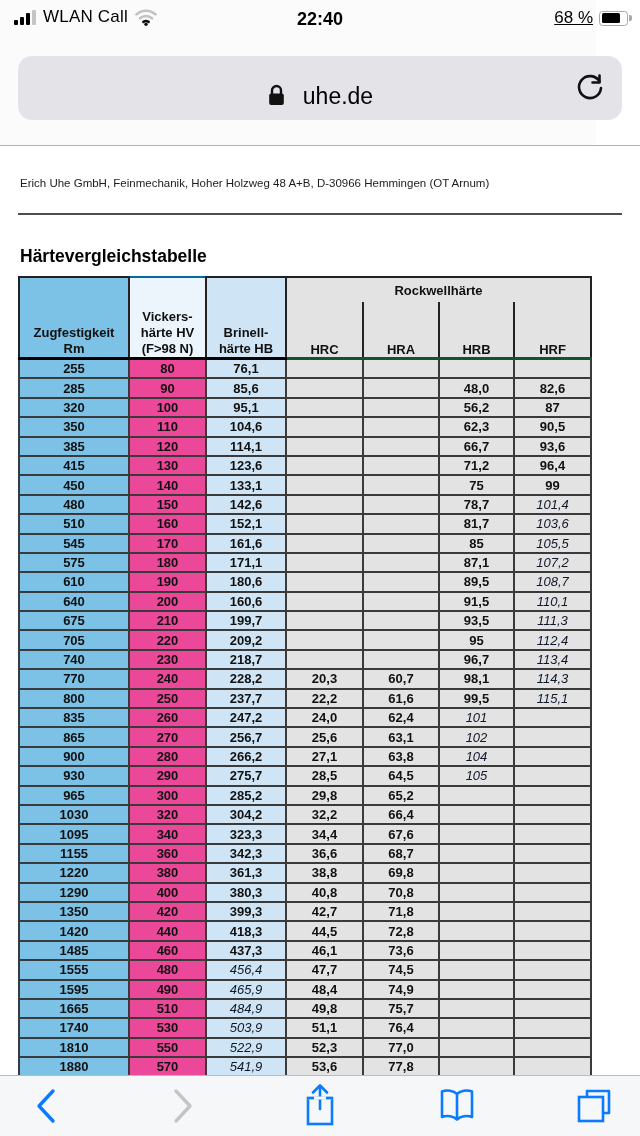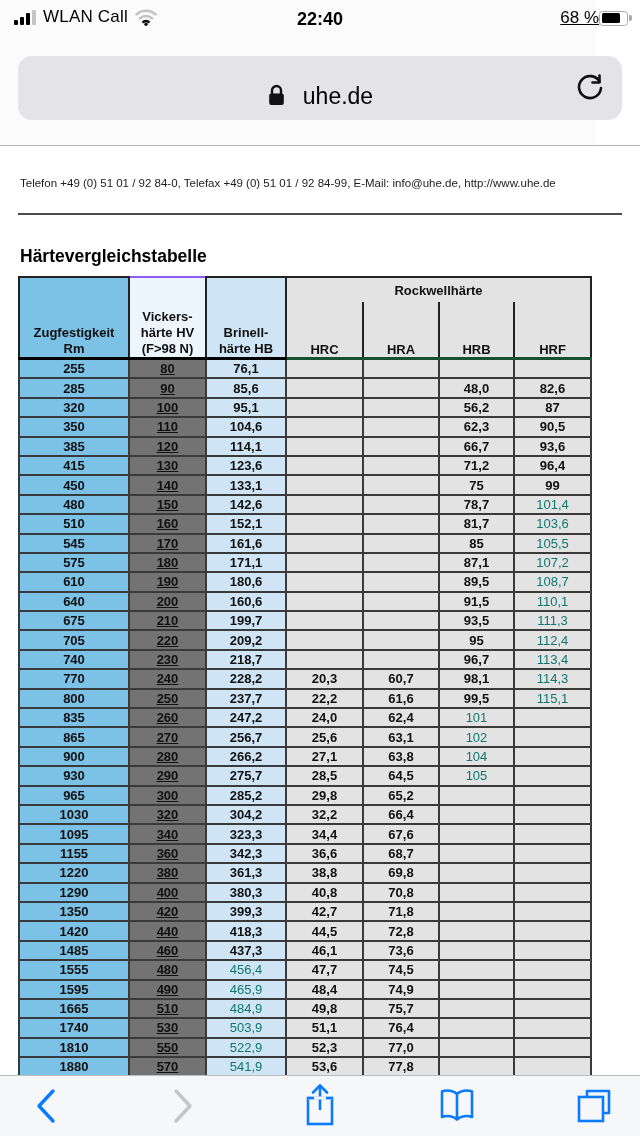--- a/index.html
+++ b/index.html
@@ -8,21 +8,21 @@
     background:#ffffff;font-family:"Liberation Sans","DejaVu Sans",sans-serif;
     -webkit-font-smoothing:antialiased;
   }
   
   .top-chrome{position:absolute;top:0;left:0;width:596px;height:146px;background:#fbfbfb;}
   .top-chrome .divider{position:absolute;left:0;bottom:0;width:640px;height:1px;background:#b4b4b6;}
   .status-bar{position:absolute;top:0;left:0;width:640px;height:42px;}
   .sb-left{position:absolute;left:14px;top:7px;display:flex;align-items:center;gap:7px;}
   .sb-carrier{font-size:17px;color:#000;letter-spacing:.2px;}
   .sb-time{position:absolute;left:0;right:0;top:9px;text-align:center;font-size:18px;font-weight:700;color:#000;}
-  .sb-right{position:absolute;right:12px;top:8px;display:flex;align-items:center;text-decoration:underline;}
+  .sb-right{position:absolute;right:12px;top:8px;display:flex;align-items:center;gap:6px;text-decoration:underline;}
   .sb-batt-txt{font-size:17px;color:#000;}
   
   .sig{display:flex;align-items:flex-end;gap:2px;height:16px;}
   .sig i{display:block;width:4px;border-radius:1px;background:#000;}
   .sig i.b1{height:5px}.sig i.b2{height:8px}.sig i.b3{height:12px}
   .sig i.b4{height:15px;background:#c5c5c7}
   
   .batt{position:relative;width:27px;height:13px;border:1.5px solid #a9a9ab;border-radius:3.5px;}
   .batt .fill{position:absolute;left:1.5px;top:1.5px;bottom:1.5px;width:68%;background:#000;border-radius:1.5px;}
   .batt .cap{position:absolute;right:-4.5px;top:3px;width:2.5px;height:6px;background:#a9a9ab;border-radius:0 2px 2px 0;}
@@ -39,29 +39,29 @@
   .rule{position:absolute;left:18px;top:213px;width:604px;height:2px;background:#4d4d4d;}
   .page-title{position:absolute;left:20px;top:246px;font-size:17.5px;font-weight:700;color:#000;}
   
   .htable{position:absolute;left:18px;top:276px;border-collapse:collapse;table-layout:fixed;}
   .htable td,.htable th{padding:0;margin:0;text-align:center;font-weight:700;font-size:13px;color:#111;}
   .htable td{border:2px solid #3a3a3a;height:17.4px;line-height:17px;}
   col.w0{width:110px}col.w1{width:77px}col.w2{width:80px}
   col.w3{width:77px}col.w4{width:76px}col.w5{width:75px}col.w6{width:77px}
   .hd{vertical-align:bottom;padding-bottom:4px;line-height:16px;border:2px solid #222;border-bottom:3px solid #000;}
   .hd-c0{background:#7cc1e6;}
-  .hd-c1{background:#edf5fc;border-top:2px solid #8b5cf6;}
+  .hd-c1{background:#edf5fc;border-top:2px solid #0369a1;}
   .hd-c2{background:#cfe5f5;}
   .hd-group{background:#e3e3e3;border:2px solid #222;border-bottom:none;height:24px;vertical-align:middle;font-size:13.5px;}
   .hd-sub{background:#e3e3e3;border:2px solid #222;border-top:none;border-bottom:3px solid #14532d;height:55px;vertical-align:bottom;padding-bottom:4px;}
   .c0{background:#7cc1e6;}
-  .c1{background:#737373;text-decoration:underline;}
+  .c1{background:#ec4899;}
   .c2{background:#cfe5f5;}
   .c3,.c4,.c5,.c6{background:#e3e3e3;}
-  td.it{font-weight:400;color:#0f766e;margin-top:15px;}
+  td.it{font-style:italic;font-weight:400;color:#0f172a;margin-top:15px;}
   
   .toolbar{
     position:absolute;left:0;bottom:0;width:640px;height:61px;background:#f6f7f8;
     border-top:1px solid #bcbcbe;display:flex;align-items:center;justify-content:space-between;
     padding:0 24px;box-sizing:border-box;z-index:5;
   }
   .tb-btn{width:44px;height:44px;display:flex;align-items:center;justify-content:center;}
 </style>
 </head>
 <body>
@@ -105,21 +105,21 @@
       <svg width="32" height="32" viewBox="0 0 32 32">
         <path d="M25.5 9.5 A11 11 0 1 0 27 16" fill="none" stroke="#111" stroke-width="2.6" stroke-linecap="round"></path>
         <path d="M25.5 3.5 L25.5 10.5 L18.5 10.5" fill="none" stroke="#111" stroke-width="2.6" stroke-linecap="round" stroke-linejoin="round"></path>
       </svg>
     </span>
   </div>
   <div class="divider"></div>
 </div>
 
 <div class="contact">
-  <div>Telefon +49 (0) 51 01 / 92 84-0, Telefax +49 (0) 51 01 / 92 84-99, E-Mail: info@uhe.de, http://www.uhe.de</div>
+  <div>Erich Uhe GmbH, Feinmechanik, Hoher Holzweg 48 A+B, D-30966 Hemmingen (OT Arnum)</div>
 </div>
 <div class="rule"></div>
 <div class="page-title">Härtevergleichstabelle</div>
 
 <table class="htable">
   <colgroup>
     <col class="w0">
       <col class="w1">
       <col class="w2">
       <col class="w3">

